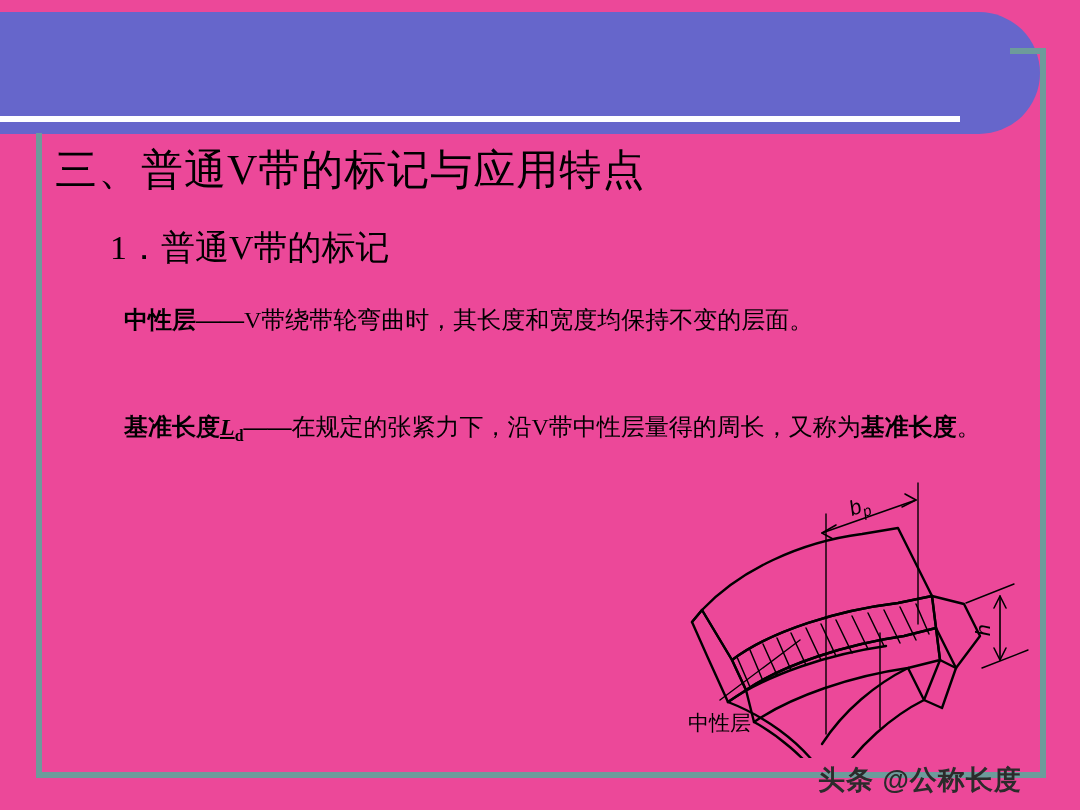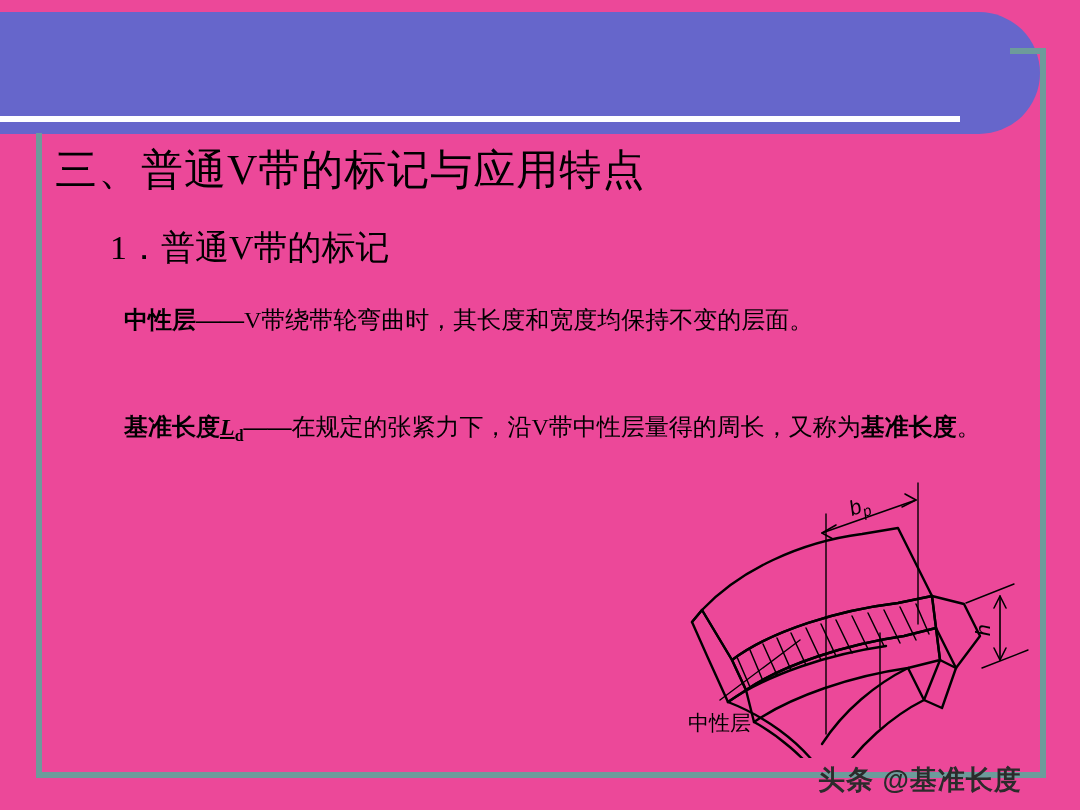--- a/index.html
+++ b/index.html
@@ -237,15 +237,15 @@
       <text class="dlabel" x="172" y="38" transform="rotate(-19 172 38)" font-style="italic">
         <tspan>b</tspan><tspan font-size="15" dy="5">p</tspan>
       </text>
 
       <text class="dlabel" x="310" y="158" transform="rotate(-90 310 158)" font-style="italic">h</text>
 
       <text class="dlabel" x="8" y="252" font-size="25" font-family="Liberation Serif, DejaVu Serif, serif">中性层</text>
     </svg>
   </div>
 
-  <div class="watermark">头条 @基准长度</div>
+  <div class="watermark">头条 @公称长度</div>
 
 </div>
 
 </body></html>

